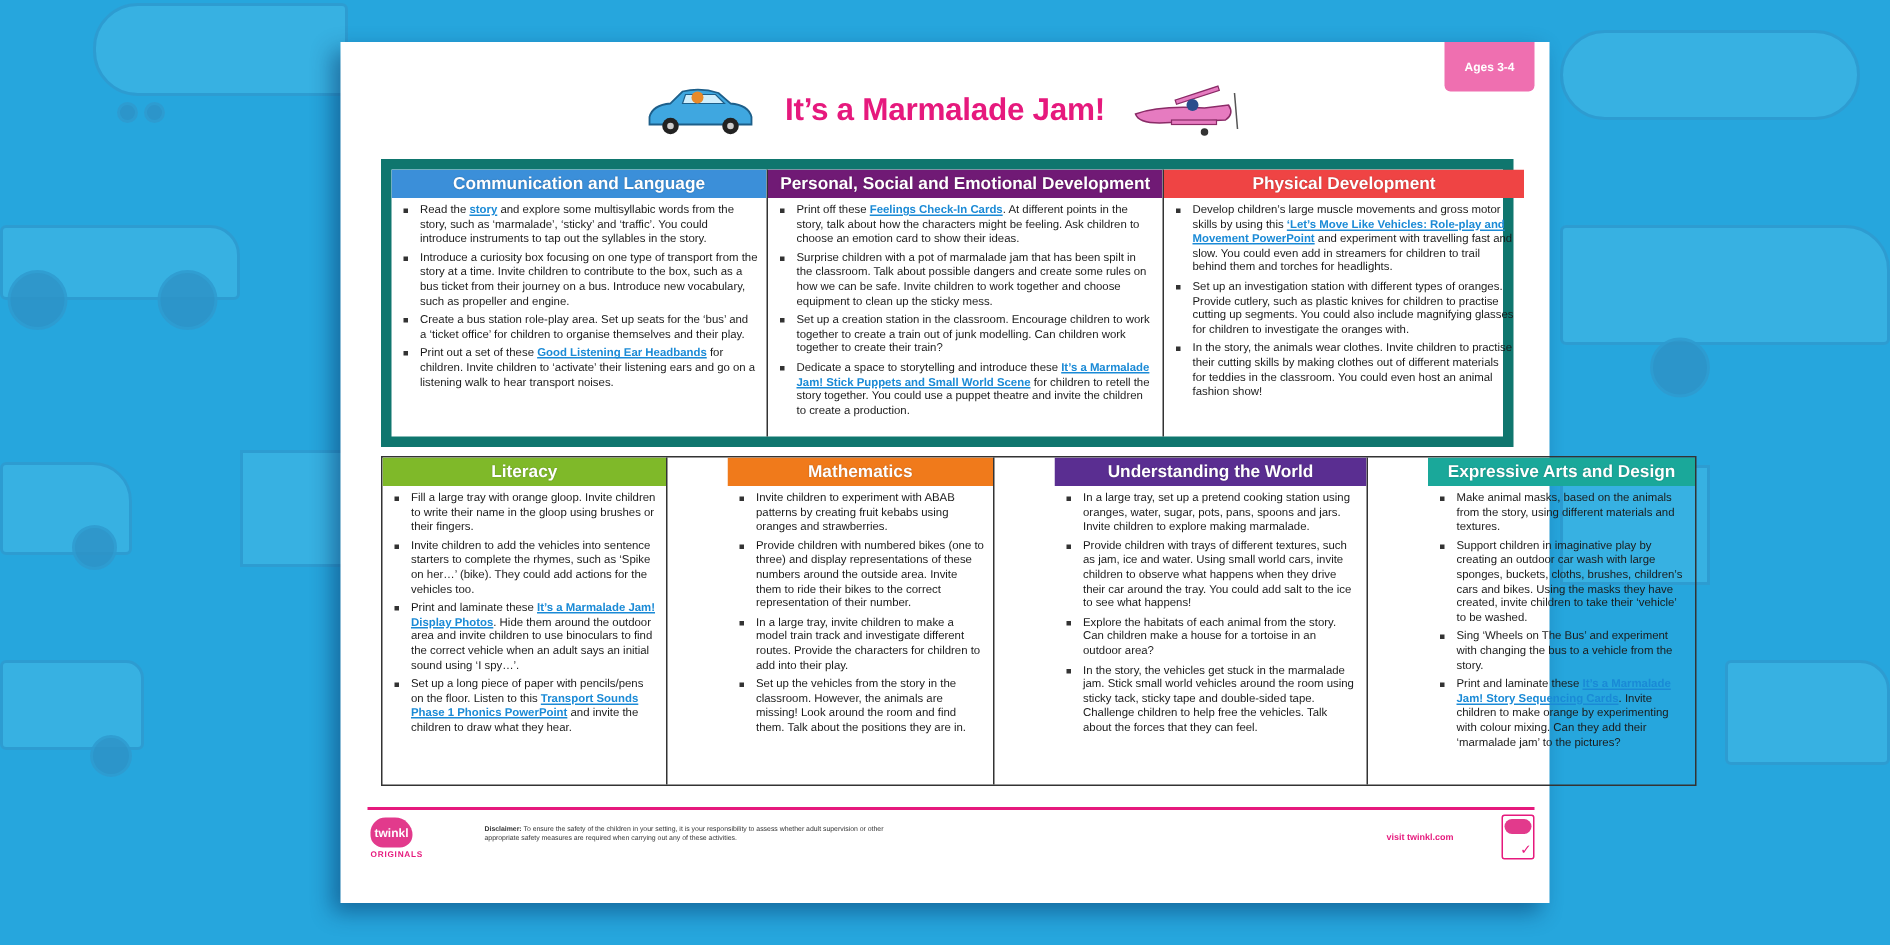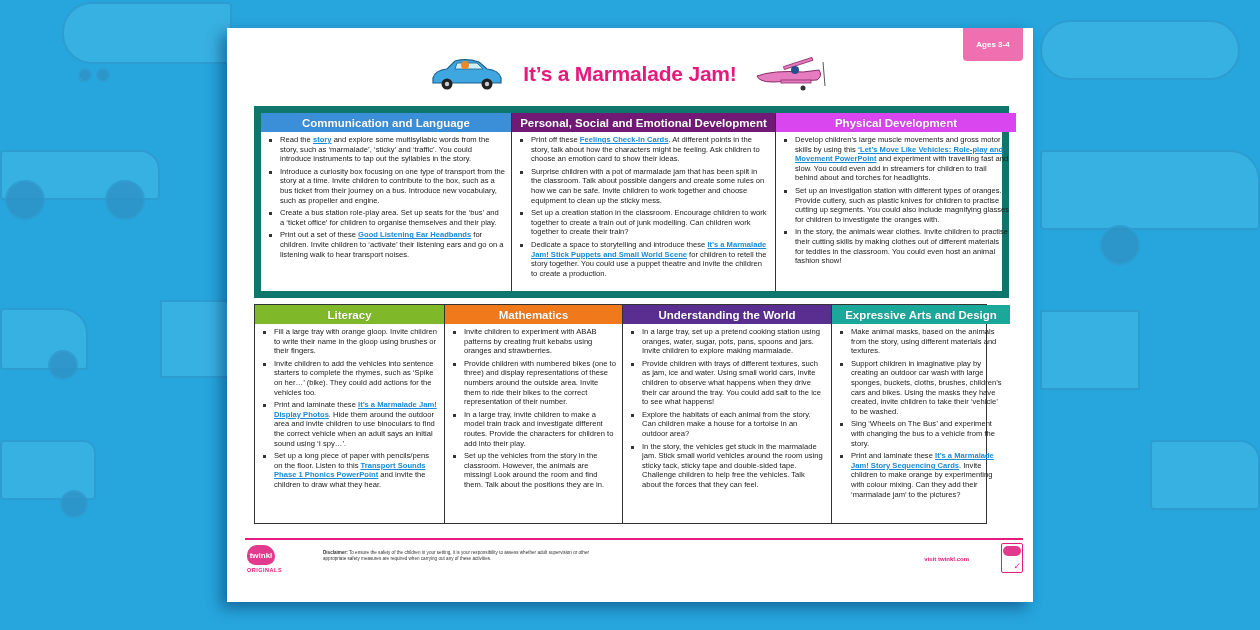--- a/index.html
+++ b/index.html
@@ -32,23 +32,24 @@
     color: #e6197d; font-size: 21px; font-weight: bold; letter-spacing: -0.2px;
   }
   .car-icon, .plane-icon { width: 80px; height: 36px; }
 
   .grid-top {
     position: absolute; left: 27px; top: 78px; width: 755px; height: 192px;
     display: grid; grid-template-columns: 251px 264px 240px;
     border: 7px solid #0f766e;
   }
   .grid-bottom {
-    position: absolute; left: 27px; top: 276px; width: 733px; height: 220px;
+    position: absolute; left: 27px; top: 276px; width: 877px; height: 220px;
     display: grid; grid-template-columns: 190px 178px 209px 178px;
     border: 1px solid #333;
+    gap: 40px;
   }
   .cell { border-right: 1px solid #333; overflow: hidden; }
   .cell:last-child { border-right: none; }
   .cell-head {
     height: 19px; color: #fff; font-weight: bold; font-size: 11.5px;
     display: flex; align-items: center; justify-content: center;
     text-shadow: 0 0 1px rgba(0,0,0,.3);
   }
   ul.items { list-style: none; padding: 3px 6px 0 6px; }
   ul.items li {
@@ -144,23 +145,23 @@
     <div class="cell">
       <div class="cell-head" style="background:#701a75">Personal, Social and Emotional Development</div>
       <ul class="items">
           <li><span>Print off these </span><a>Feelings Check-In Cards</a><span>. At different points in the story, talk about how the characters might be feeling. Ask children to choose an emotion card to show their ideas.</span></li>
           <li><span>Surprise children with a pot of marmalade jam that has been spilt in the classroom. Talk about possible dangers and create some rules on how we can be safe. Invite children to work together and choose equipment to clean up the sticky mess.</span></li>
           <li><span>Set up a creation station in the classroom. Encourage children to work together to create a train out of junk modelling. Can children work together to create their train?</span></li>
           <li><span>Dedicate a space to storytelling and introduce these </span><a>It’s a Marmalade Jam! Stick Puppets and Small World Scene</a><span> for children to retell the story together. You could use a puppet theatre and invite the children to create a production.</span></li>
         </ul>
     </div>
     <div class="cell">
-      <div class="cell-head" style="background:#d946ef">Physical Development</div>
-      <ul class="items">
-          <li><span>Develop children’s large muscle movements and gross motor skills by using this </span><a>‘Let’s Move Like Vehicles: Role-play and Movement PowerPoint</a><span> and experiment with travelling fast and slow. You could even add in streamers for children to trail behind about and torches for headlights.</span></li>
+      <div class="cell-head" style="background:#ef4444">Physical Development</div>
+      <ul class="items">
+          <li><span>Develop children’s large muscle movements and gross motor skills by using this </span><a>‘Let’s Move Like Vehicles: Role-play and Movement PowerPoint</a><span> and experiment with travelling fast and slow. You could even add in streamers for children to trail behind them and torches for headlights.</span></li>
           <li><span>Set up an investigation station with different types of oranges. Provide cutlery, such as plastic knives for children to practise cutting up segments. You could also include magnifying glasses for children to investigate the oranges with.</span></li>
           <li><span>In the story, the animals wear clothes. Invite children to practise their cutting skills by making clothes out of different materials for teddies in the classroom. You could even host an animal fashion show!</span></li>
         </ul>
     </div>
   </div>
 
   <div class="grid-bottom">
     <div class="cell">
       <div class="cell-head" style="background:#7fb929">Literacy</div>
       <ul class="items">

